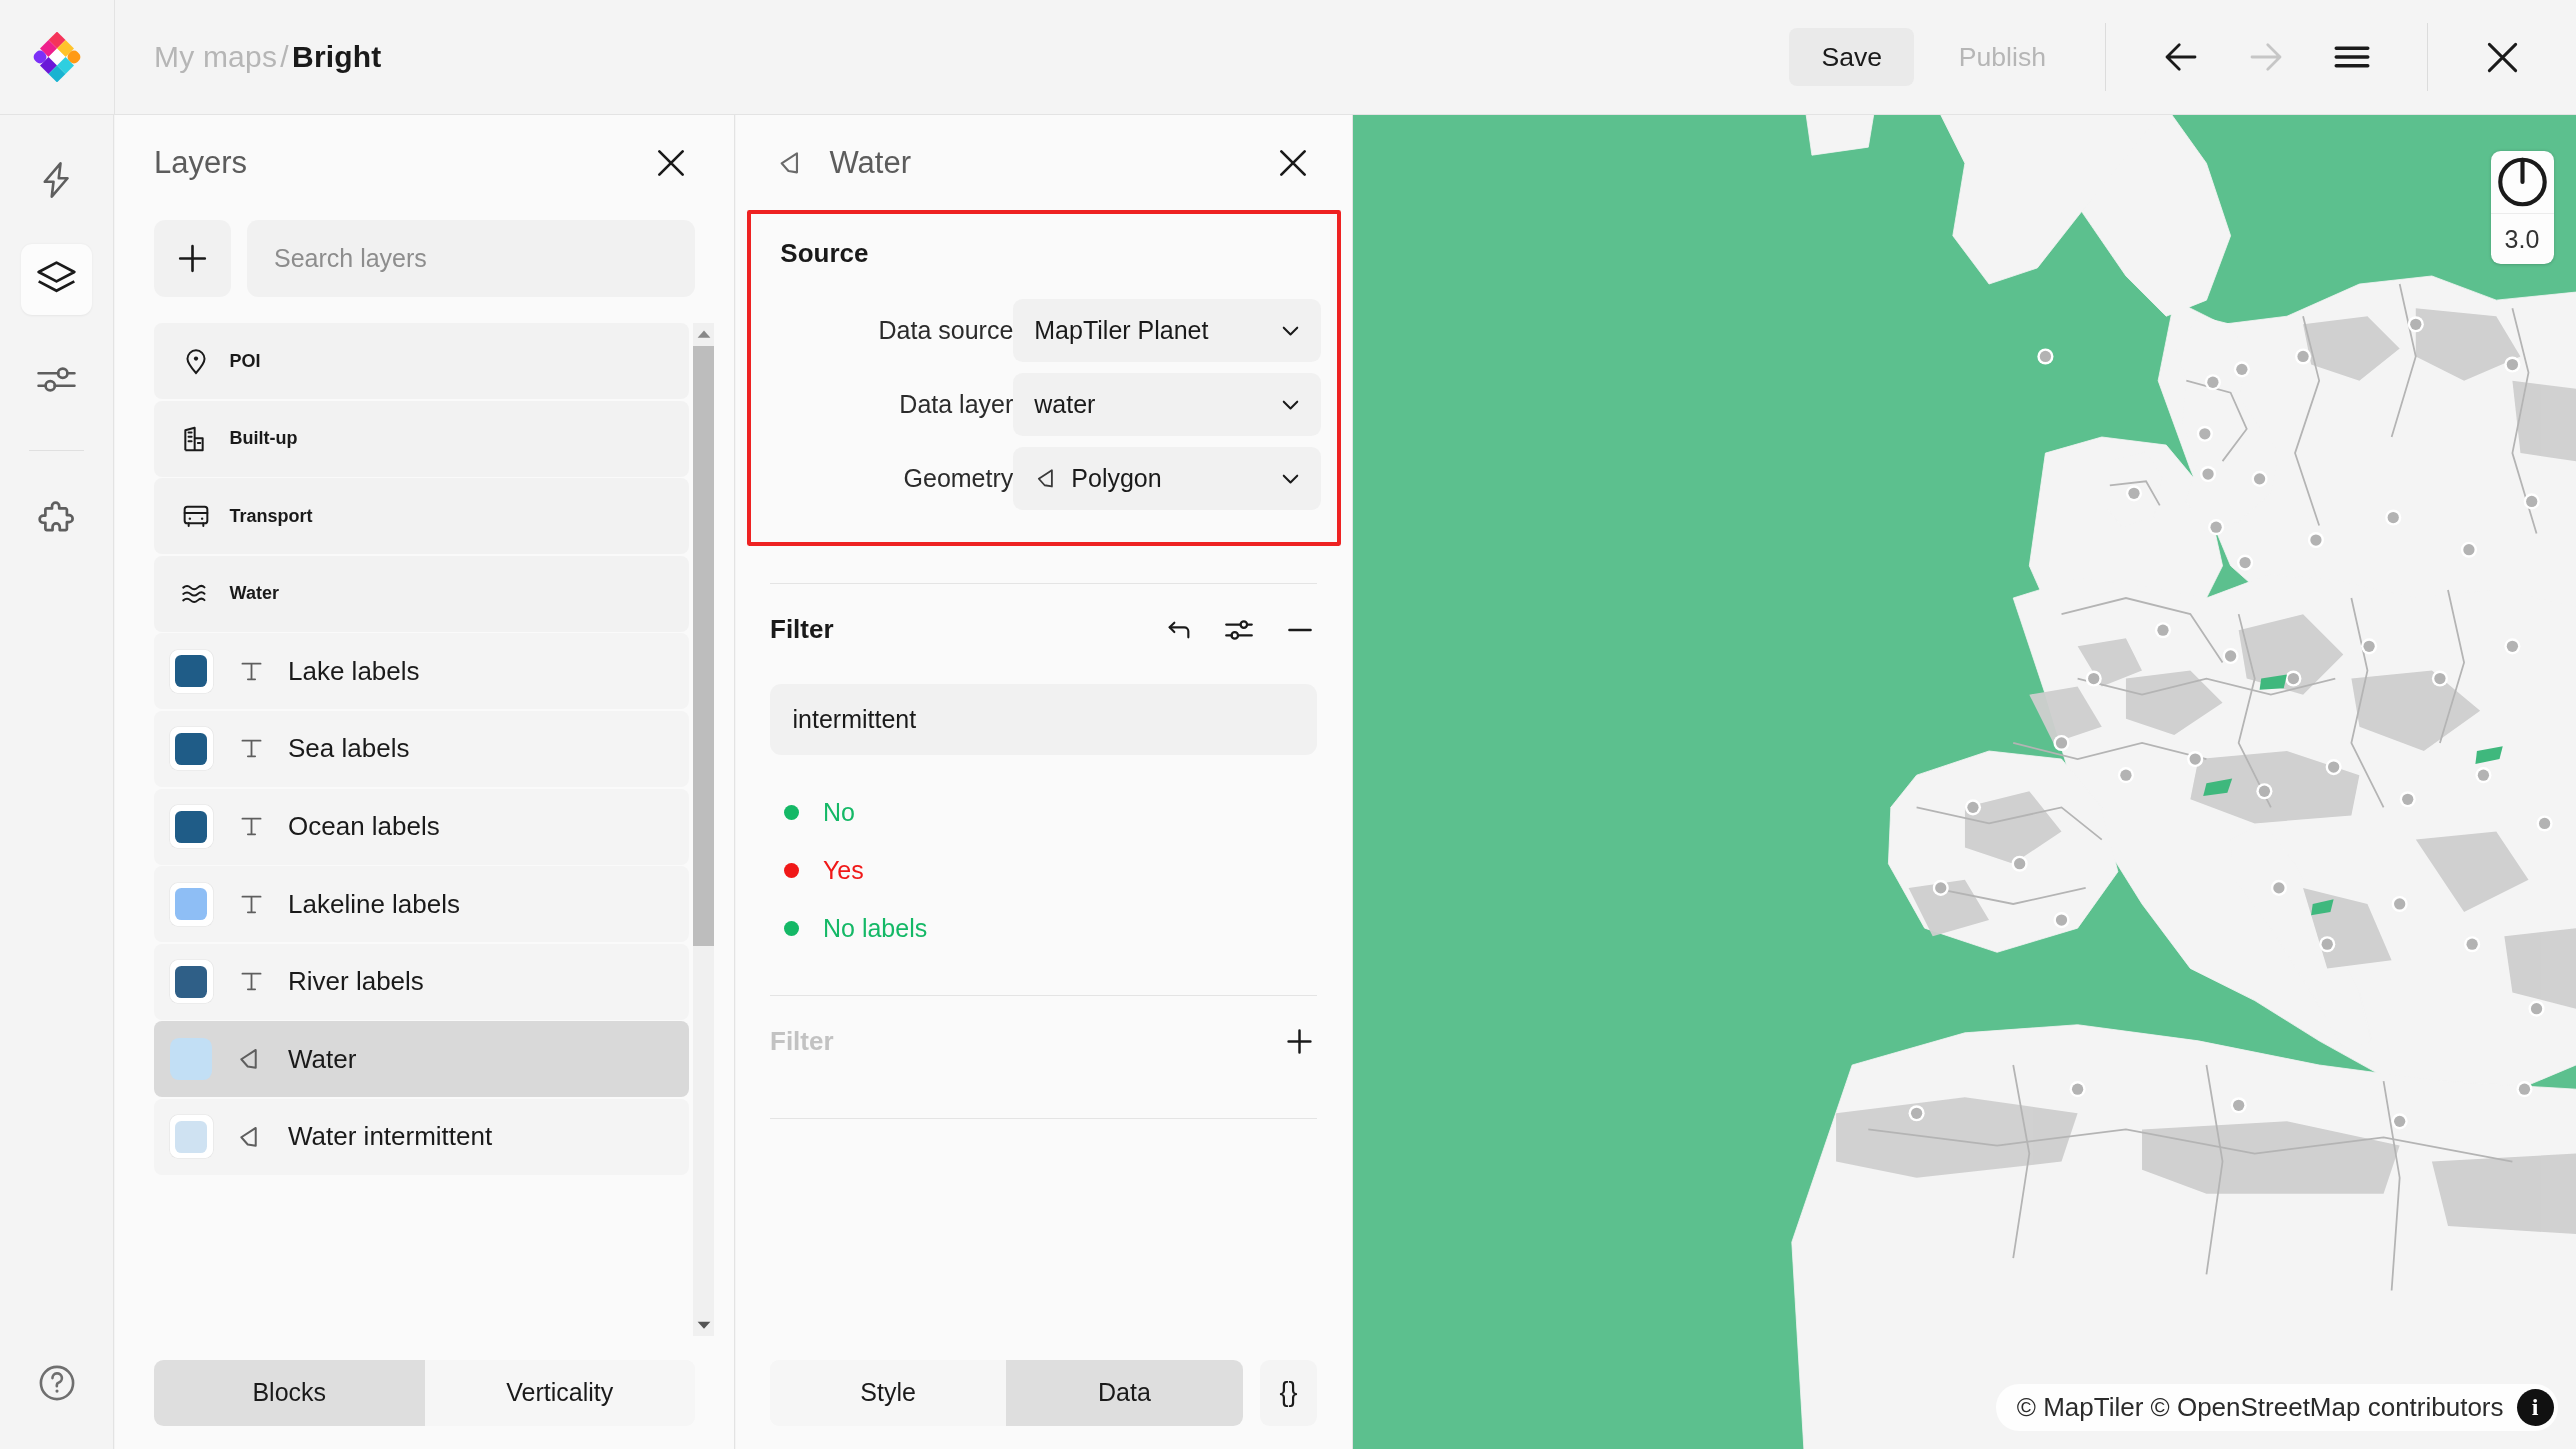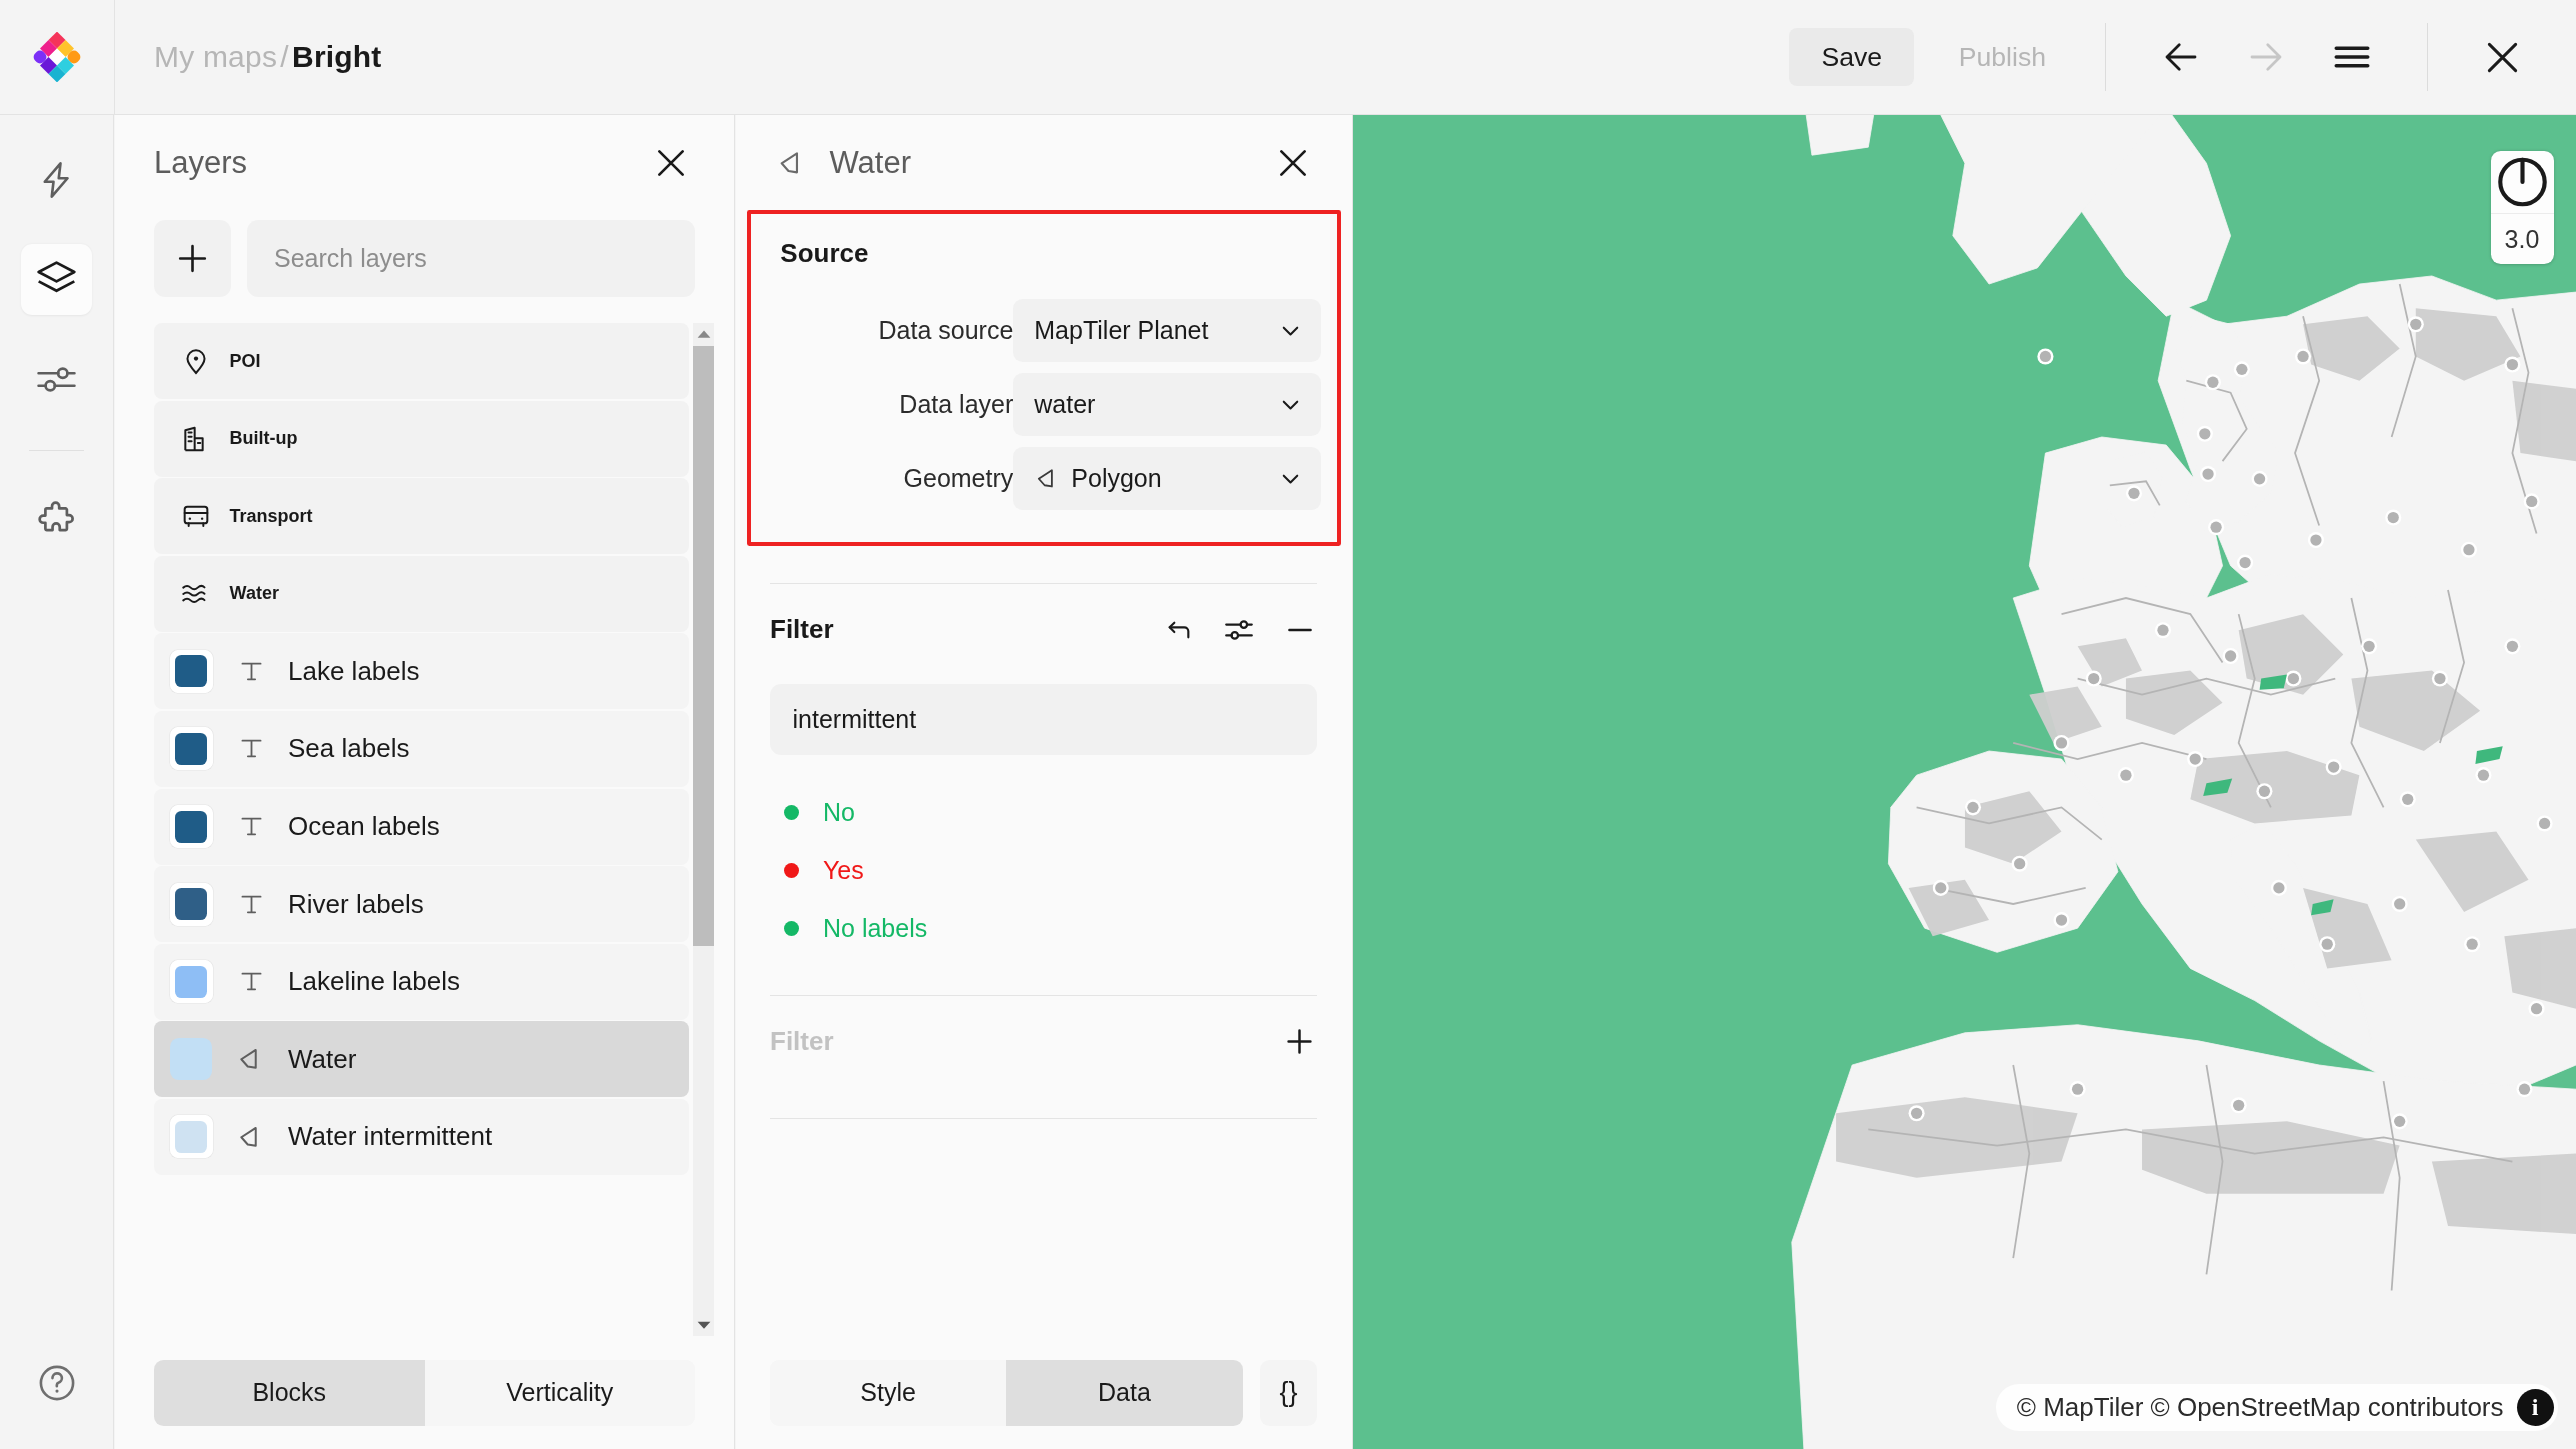--- a/index.html
+++ b/index.html
@@ -402,40 +402,40 @@
           <span class="type-icon">
             <svg width="29" height="29" viewBox="0 0 24 24" fill="none" stroke="#5e5e5e" stroke-width="1.5">
               <path d="M4.5 5.5h15M12 5.5v13M9 18.5h6" stroke-linecap="round"></path>
             </svg>
           </span>
           <span class="lname">Ocean labels</span>
         </div>
 
         <div class="lrow child">
           <span class="swatch-wrap">
-            <span class="swatch" style="background:#2f5f87"></span>
+            <span class="swatch" style="background:#8ebef5"></span>
           </span>
           <span class="type-icon">
             <svg width="29" height="29" viewBox="0 0 24 24" fill="none" stroke="#5e5e5e" stroke-width="1.5">
               <path d="M4.5 5.5h15M12 5.5v13M9 18.5h6" stroke-linecap="round"></path>
             </svg>
           </span>
-          <span class="lname">River labels</span>
+          <span class="lname">Lakeline labels</span>
         </div>
 
         <div class="lrow child">
           <span class="swatch-wrap">
-            <span class="swatch" style="background:#8ebef5"></span>
+            <span class="swatch" style="background:#2f5f87"></span>
           </span>
           <span class="type-icon">
             <svg width="29" height="29" viewBox="0 0 24 24" fill="none" stroke="#5e5e5e" stroke-width="1.5">
               <path d="M4.5 5.5h15M12 5.5v13M9 18.5h6" stroke-linecap="round"></path>
             </svg>
           </span>
-          <span class="lname">Lakeline labels</span>
+          <span class="lname">River labels</span>
         </div>
 
         <div class="lrow child selected">
           <span class="swatch-wrap">
             <span class="swatch" style="background:#c2dff5"></span>
           </span>
           <span class="type-icon">
             <svg width="32" height="32" viewBox="0 0 24 24" fill="none" stroke="#5e5e5e" stroke-width="1.5">
               <path d="M4 12.2 14.8 5.2v13.4L8.8 17.6z" stroke-linejoin="round"></path>
             </svg>

